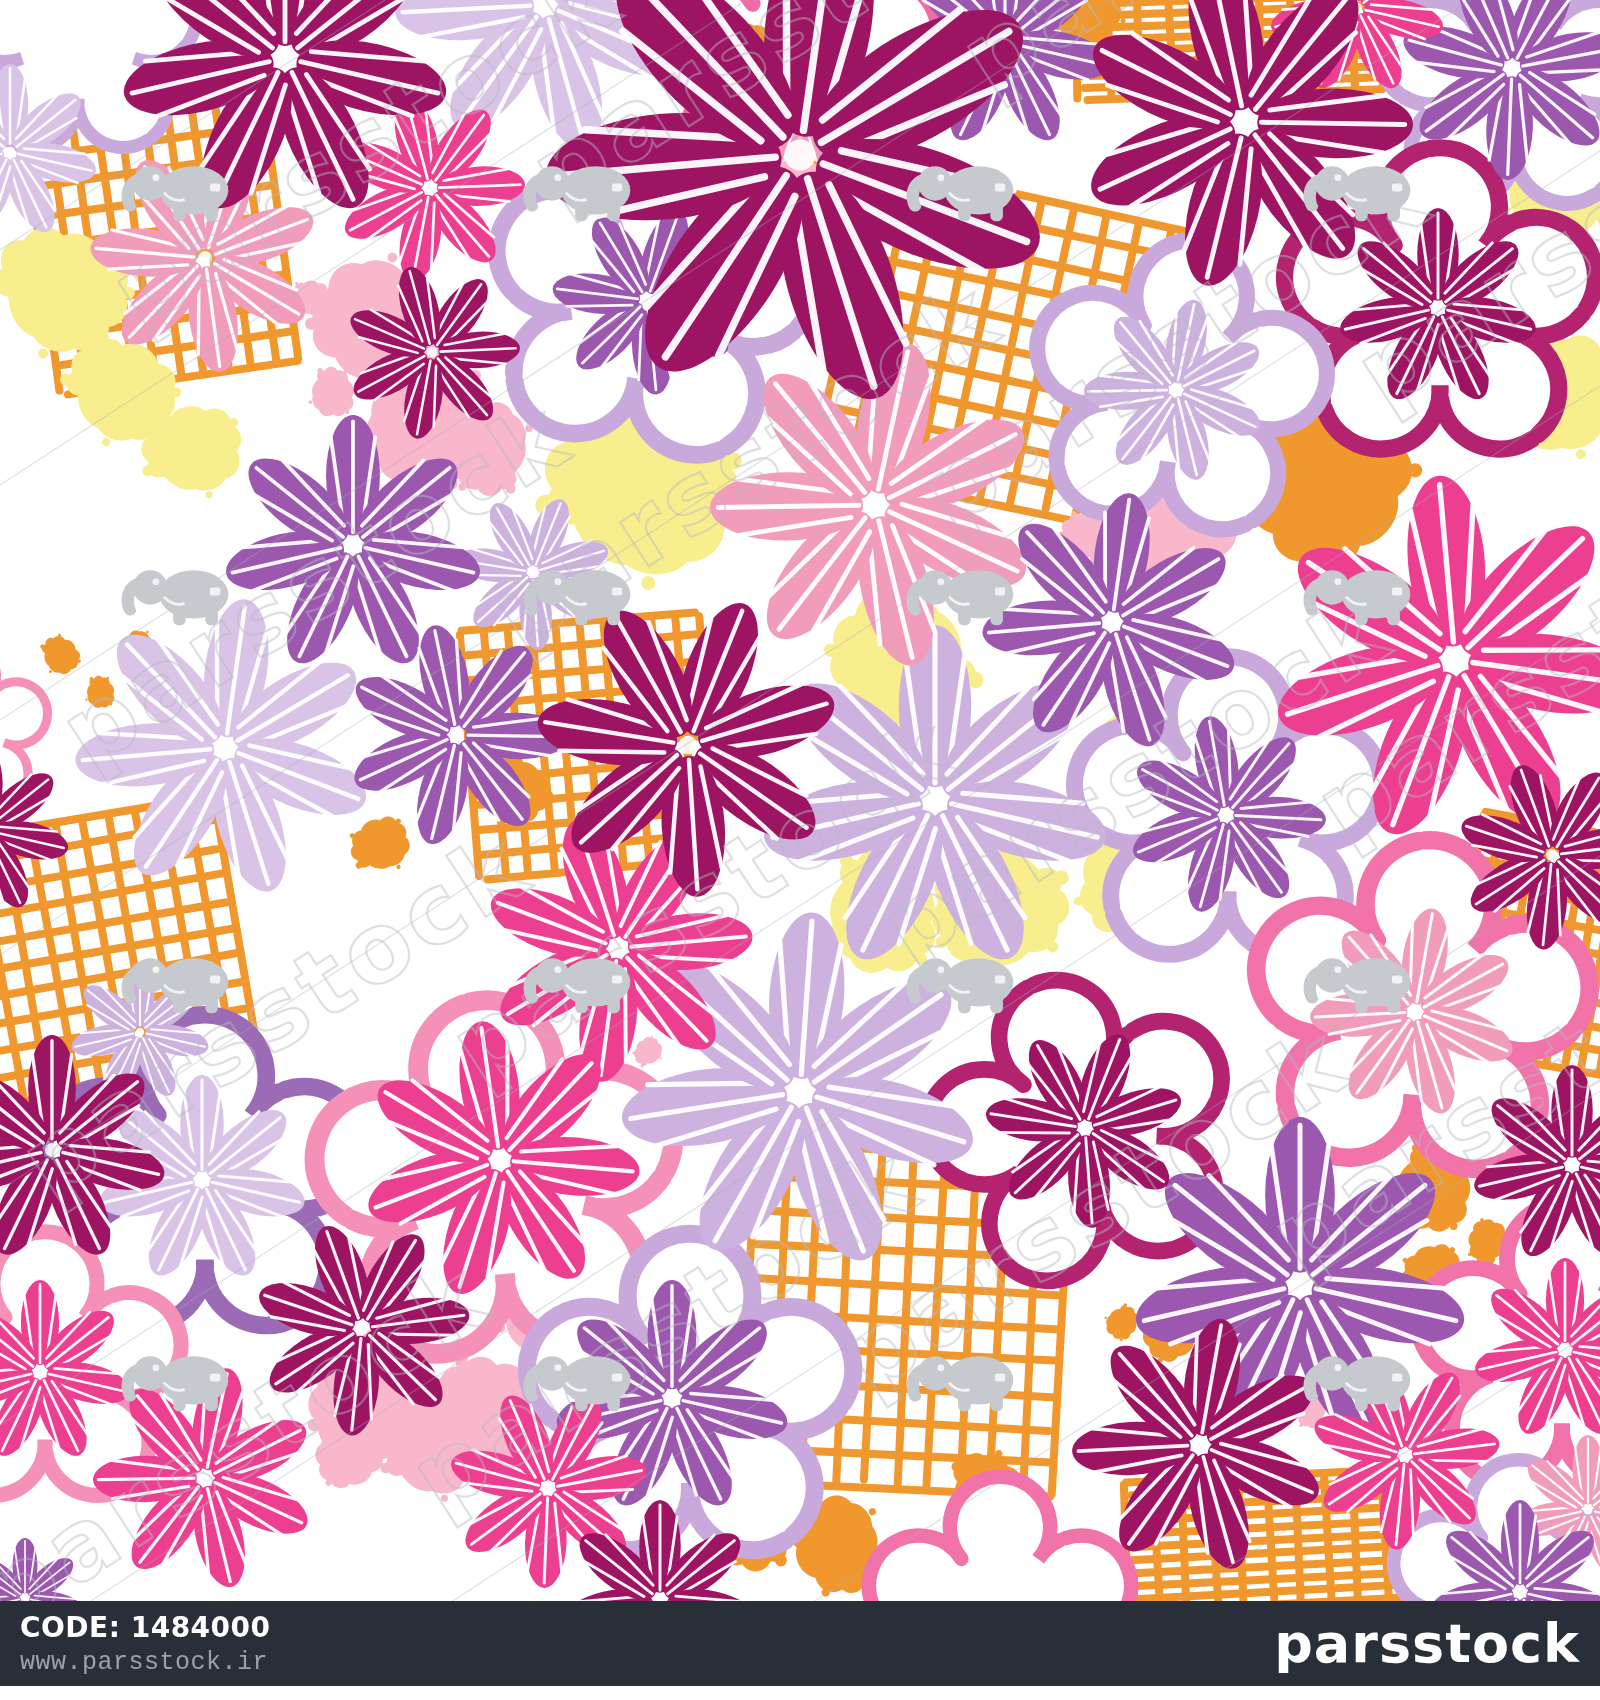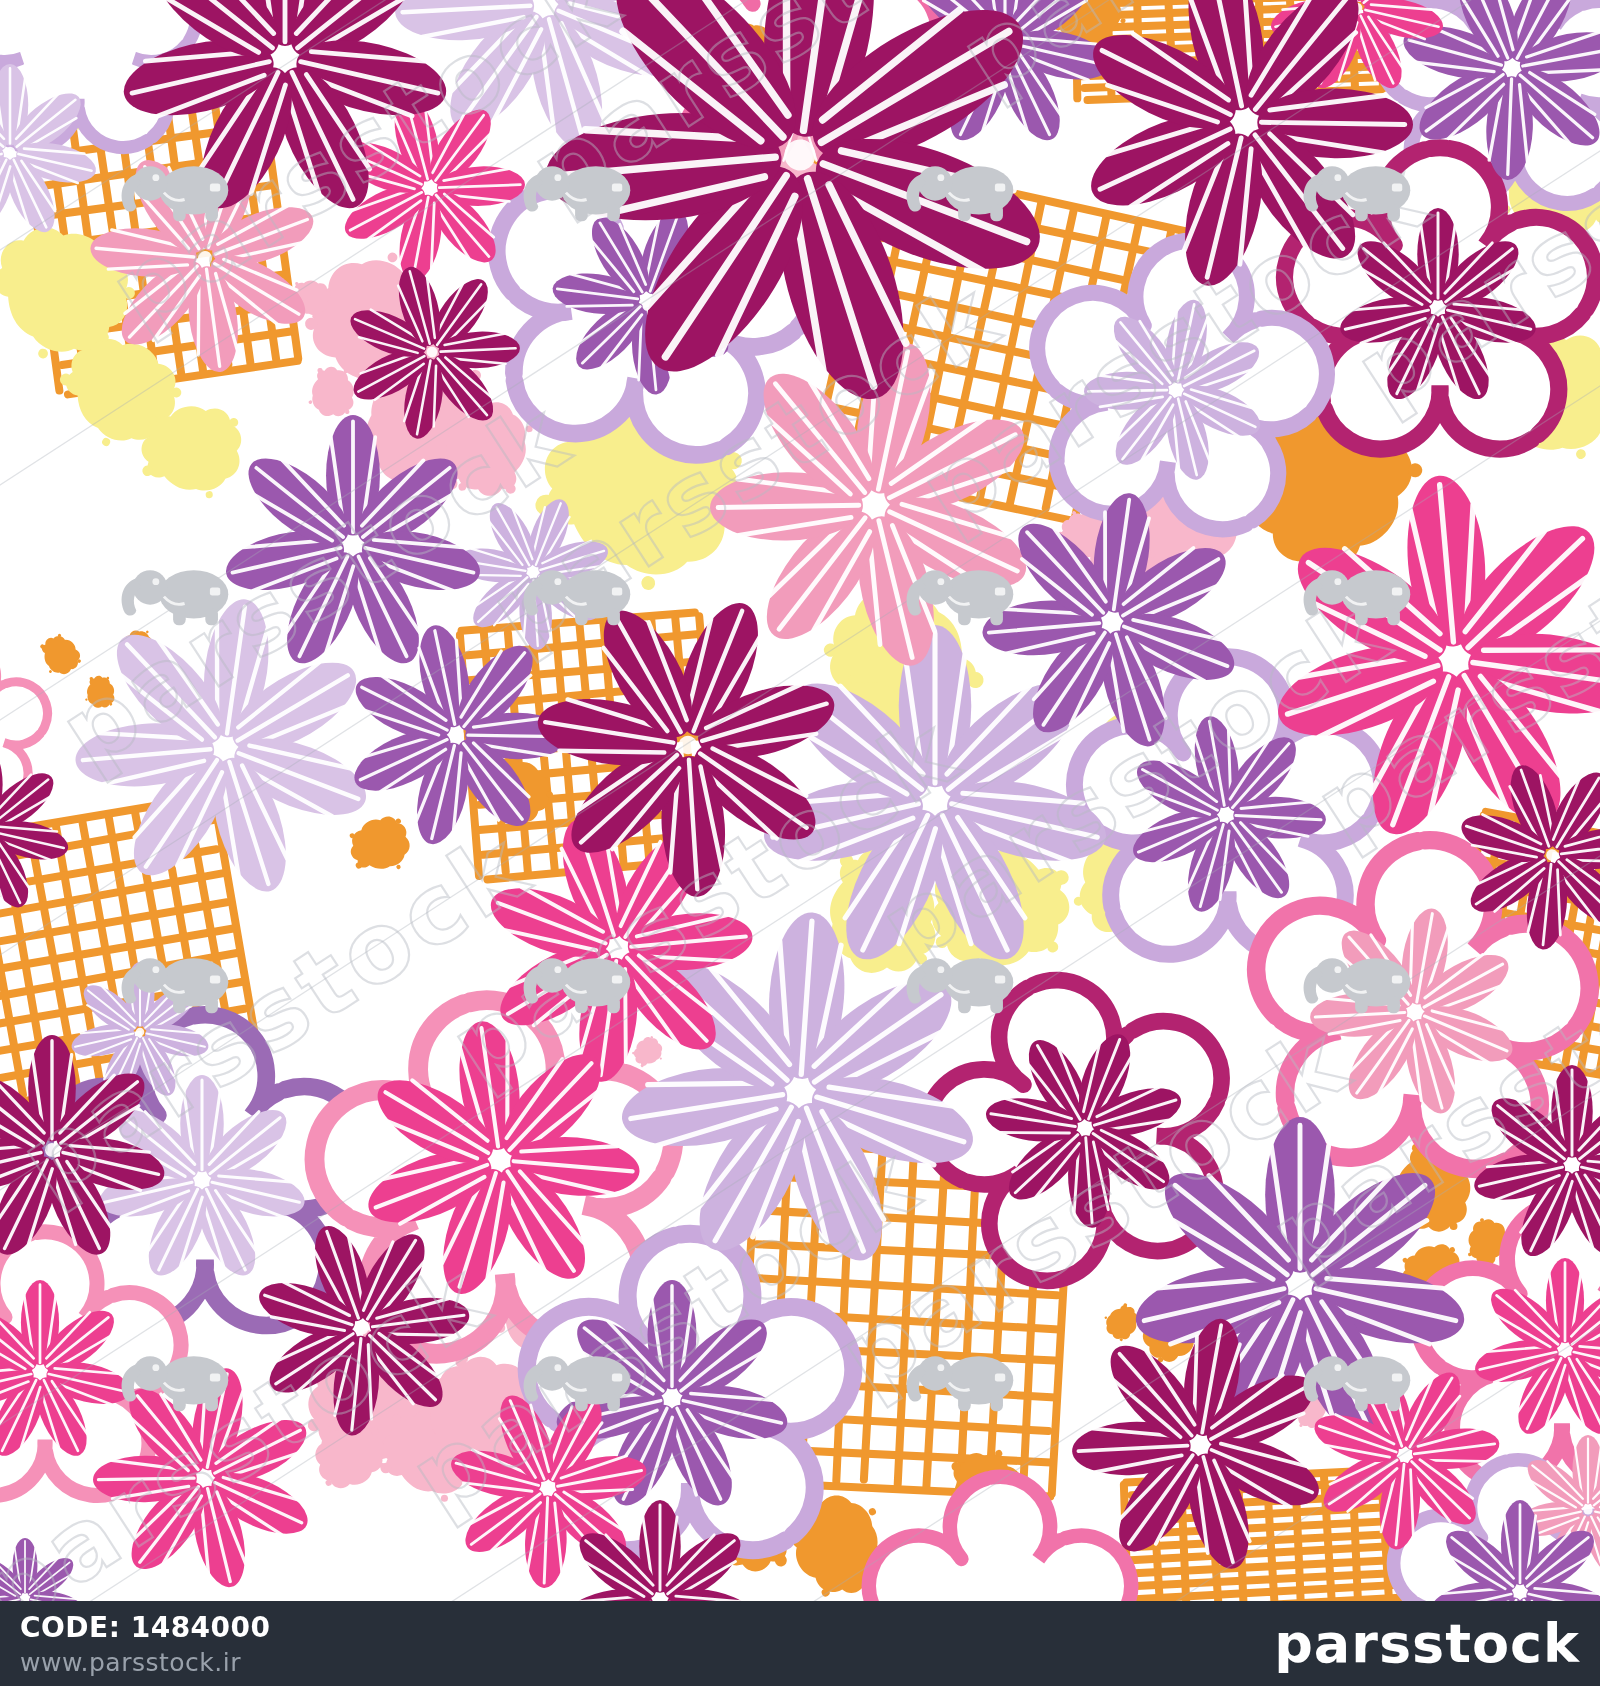--- a/index.html
+++ b/index.html
@@ -24,21 +24,21 @@
   .wm-line{stroke-width:1.3;opacity:.35;}
   .eleph-body{fill:currentColor;}
   .eleph-white{fill:#ffffff;opacity:.75;}
   .eleph-white-stroke{fill:none;stroke:#ffffff;stroke-width:2.5;opacity:.75;}
   
   .footer{position:absolute;left:0;top:1601px;width:1600px;height:85px;
           display:flex;align-items:center;justify-content:space-between;
           box-sizing:border-box;padding:0 20px;}
   .footer-left{display:flex;flex-direction:column;gap:4px;}
   .footer-code{font-size:28px;font-weight:bold;letter-spacing:.5px;}
-  .footer-site{font-size:25px;letter-spacing:.5px;}
+  .footer-site{font-size:25px;letter-spacing:.5px;font-family:Liberation Mono, monospace;}
   .footer-logo{font-size:54px;font-weight:bold;letter-spacing:1px;line-height:1;}
 </style>
 </head>
 <body>
 
 <div class="page">
 
   <svg class="pattern" width="1600" height="1601" viewBox="0 0 1600 1601">
     <defs>
       <g id="sym-daisy">

